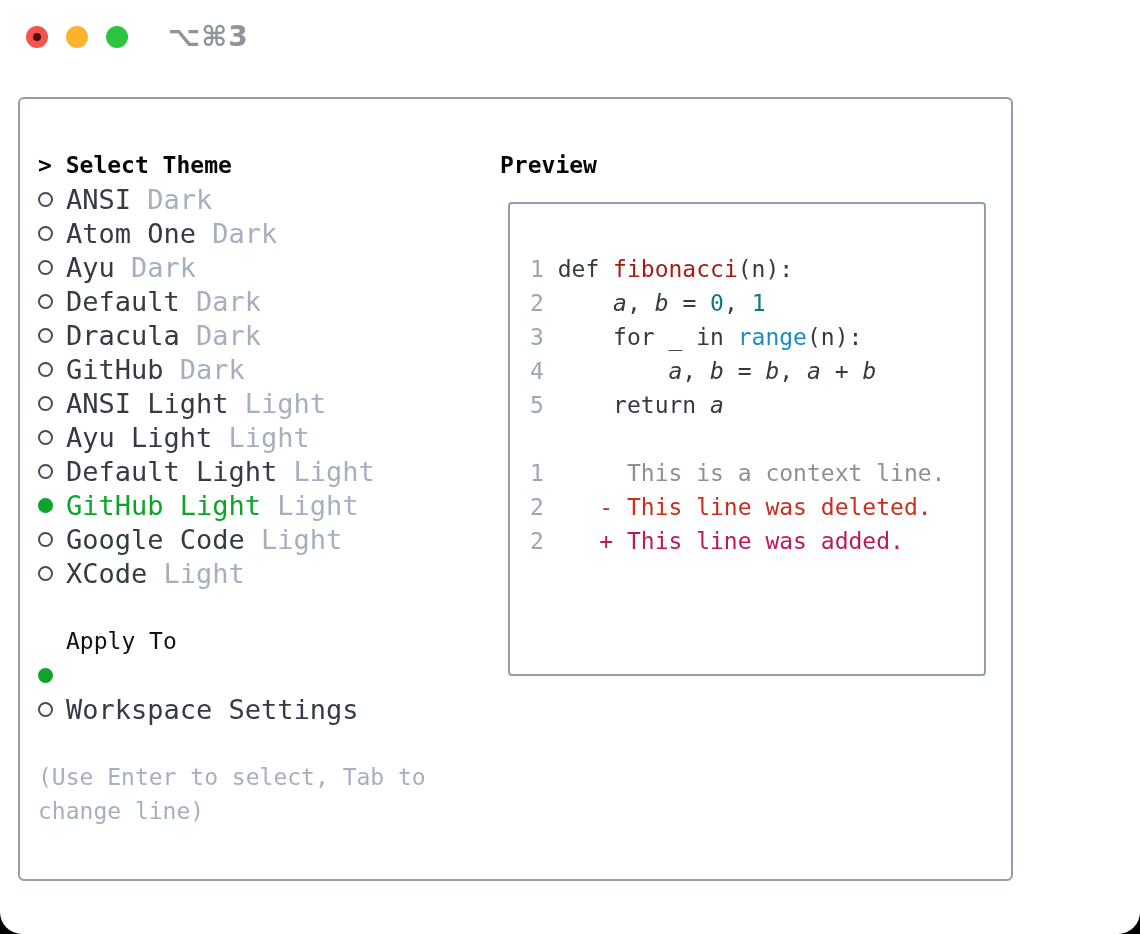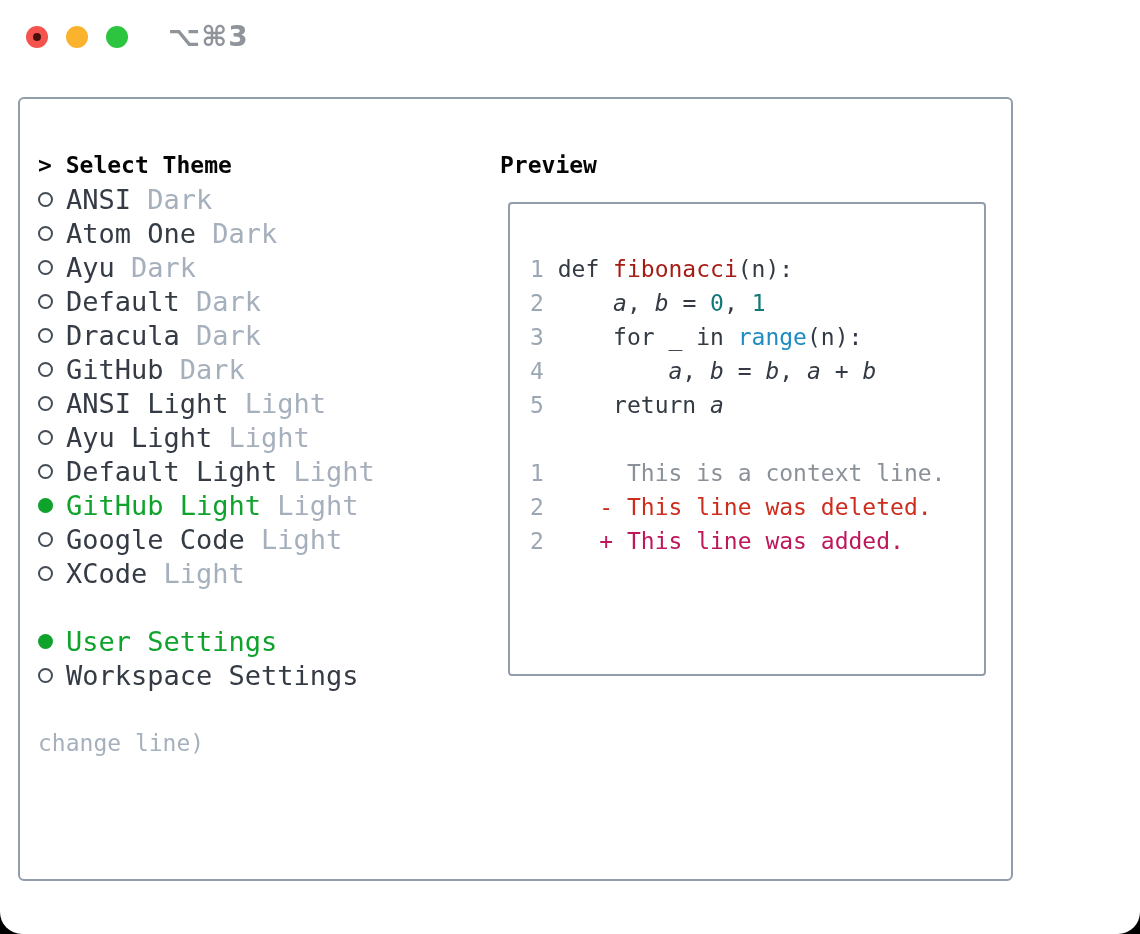--- a/index.html
+++ b/index.html
@@ -142,31 +142,32 @@
             <span class="opt-name">Google Code</span>
             <span class="opt-variant"> Light</span>
           </div>
           <div class="row">
             <span class="radio"></span>
             <span class="opt-name">XCode</span>
             <span class="opt-variant"> Light</span>
           </div>
         </div>
       <div class="line"></div>
+      <div class="line apply-hdr">Apply To</div>
       <div>
           <div class="row">
             <span class="radio radio-sel"></span>
-            <span class="opt-name sel">User Settings</span>
           </div>
           <div class="row">
             <span class="radio"></span>
             <span class="opt-name">Workspace Settings</span>
           </div>
         </div>
       <div class="line"></div>
+      <div class="line help">(Use Enter to select, Tab to</div>
       <div class="line help">change line)</div>
     </div>
 
     <div class="preview-label line hdr">Preview</div>
 
     <div class="preview-box">
       <div>
           <div class="pline"><span class="lnum">1</span><span class="tok-code"> def </span><span class="tok-func">fibonacci</span><span class="tok-code">(n):</span></div>
           <div class="pline"><span class="lnum">2</span><span class="tok-code">     </span><span class="tok-var">a</span><span class="tok-code">, </span><span class="tok-var">b</span><span class="tok-code"> = </span><span class="tok-num">0</span><span class="tok-code">, </span><span class="tok-num">1</span></div>
           <div class="pline"><span class="lnum">3</span><span class="tok-code">     for _ in </span><span class="tok-builtin">range</span><span class="tok-code">(n):</span></div>

